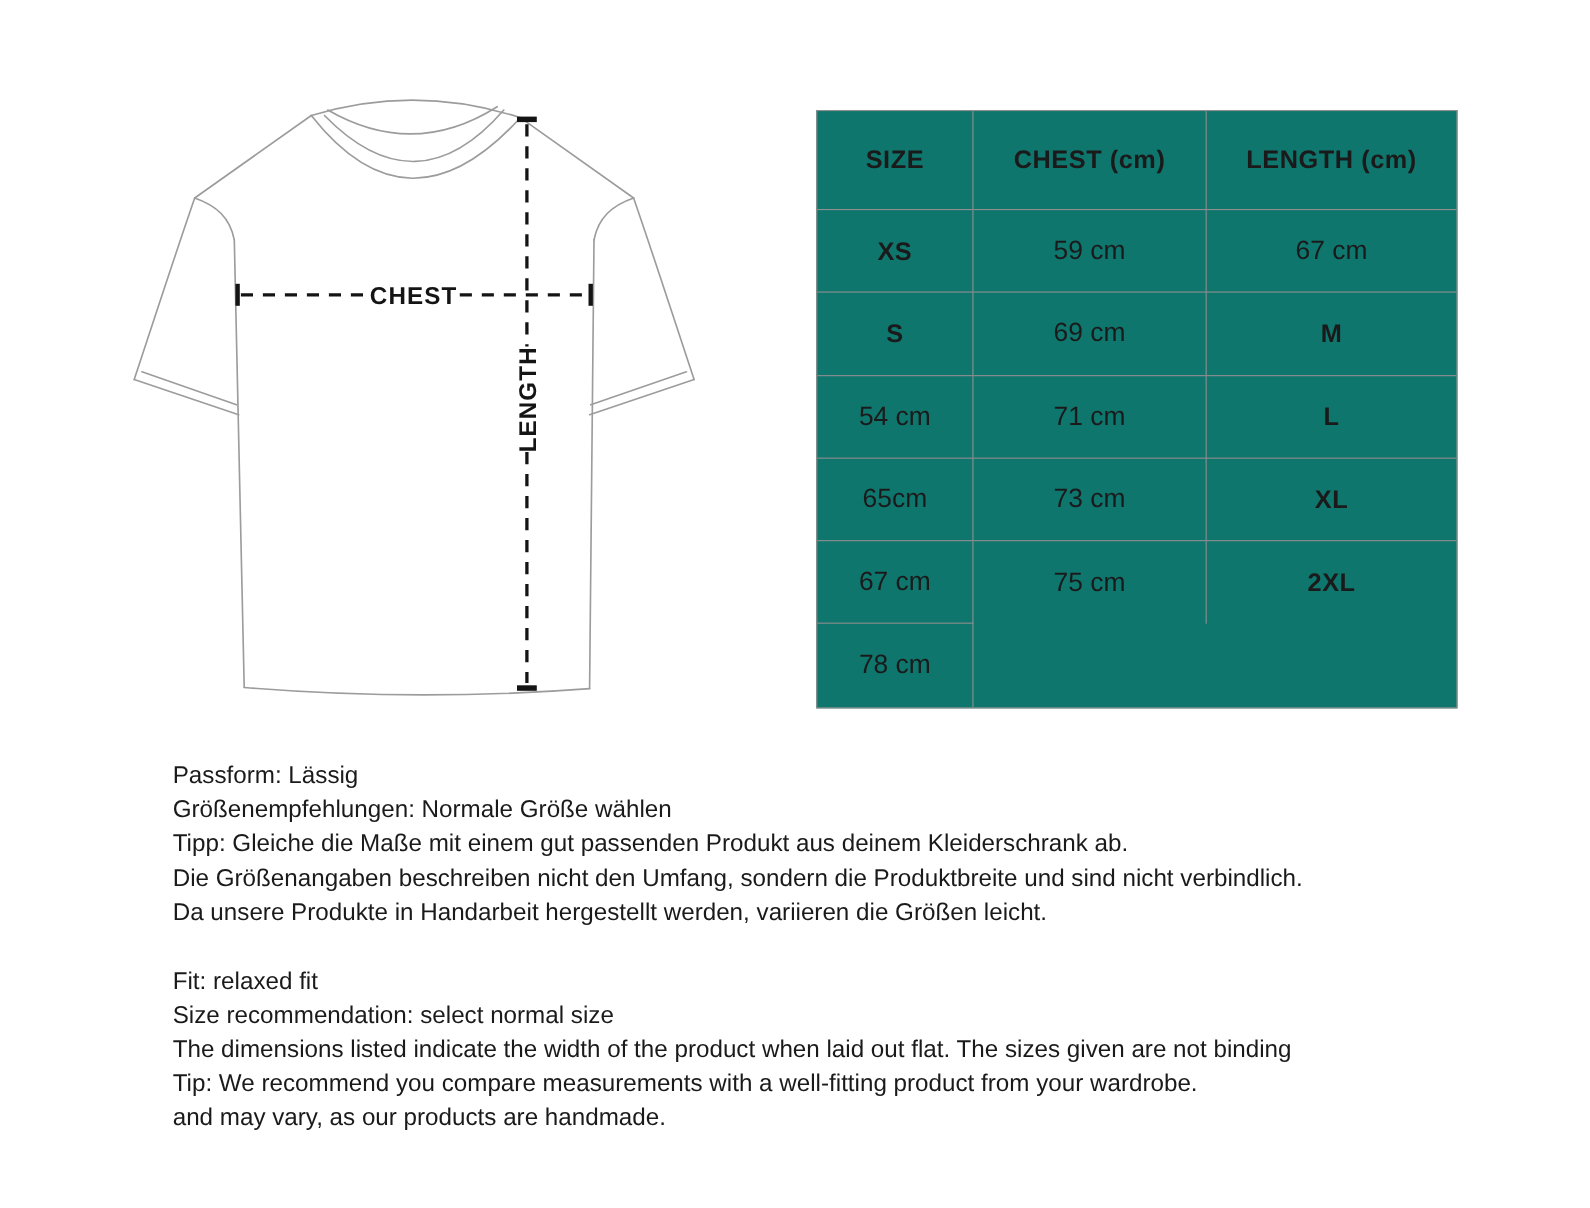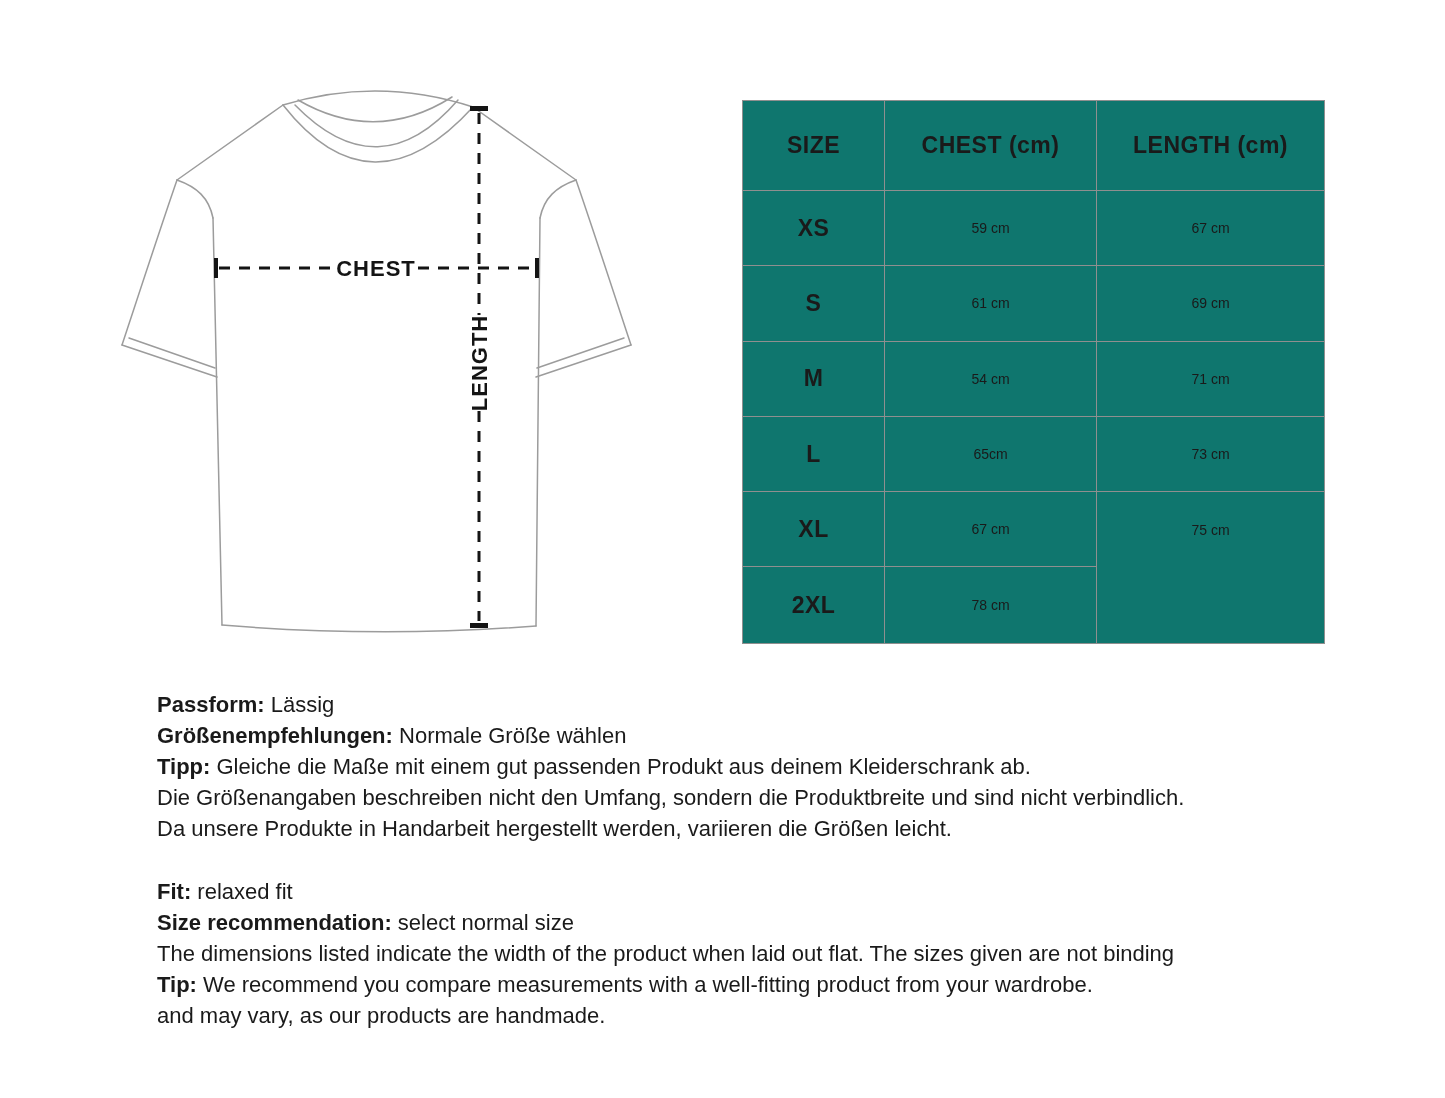--- a/index.html
+++ b/index.html
@@ -53,21 +53,21 @@
     grid-template-rows: 90px repeat(6, 75.3px);
     border: 1px solid #8f8f8f;
     background: #0f766e;
   }
   .tcell {
     display: flex;
     align-items: center;
     justify-content: center;
     border-right: 1px solid #8f8f8f;
     border-bottom: 1px solid #8f8f8f;
-    font-size: 14px;
+    font-size: 24px;
     color: #1a1a1a;
   }
   .tcell:nth-child(3n) { border-right: none; }
   .tcell:nth-last-child(-n+3) { border-bottom: none; }
   .tcell.th, .tcell.size {
     font-weight: 700;
     font-size: 23px;
     letter-spacing: 0.5px;
   }
 
@@ -75,21 +75,21 @@
   .info {
     position: absolute;
     left: 157px;
     top: 689px;
     font-size: 22px;
     line-height: 31px;
     white-space: nowrap;
     color: #1a1a1a;
   }
   .info .block.en { margin-top: 32px; }
-  .info strong { font-weight: 700; }
+  .info strong { font-weight: 400; }
 </style>
 </head>
 <body>
 
 <div class="page">
 
   <svg class="tshirt-svg" viewBox="0 0 580 620">
     <g class="outline">
 
       <path d="M 198,45 Q 293,16 388,47"></path>
@@ -135,21 +135,20 @@
   <div class="size-table">
     <div class="tcell th">SIZE</div>
     <div class="tcell th">CHEST (cm)</div>
     <div class="tcell th">LENGTH (cm)</div>
 
     <div class="tcell size">XS</div>
     <div class="tcell">59 cm</div>
     <div class="tcell">67 cm</div>
 
     <div class="tcell size">S</div>
-    <div class="tcell">61 cm</div>
     <div class="tcell">69 cm</div>
 
     <div class="tcell size">M</div>
     <div class="tcell">54 cm</div>
     <div class="tcell">71 cm</div>
 
     <div class="tcell size">L</div>
     <div class="tcell">65cm</div>
     <div class="tcell">73 cm</div>
 

